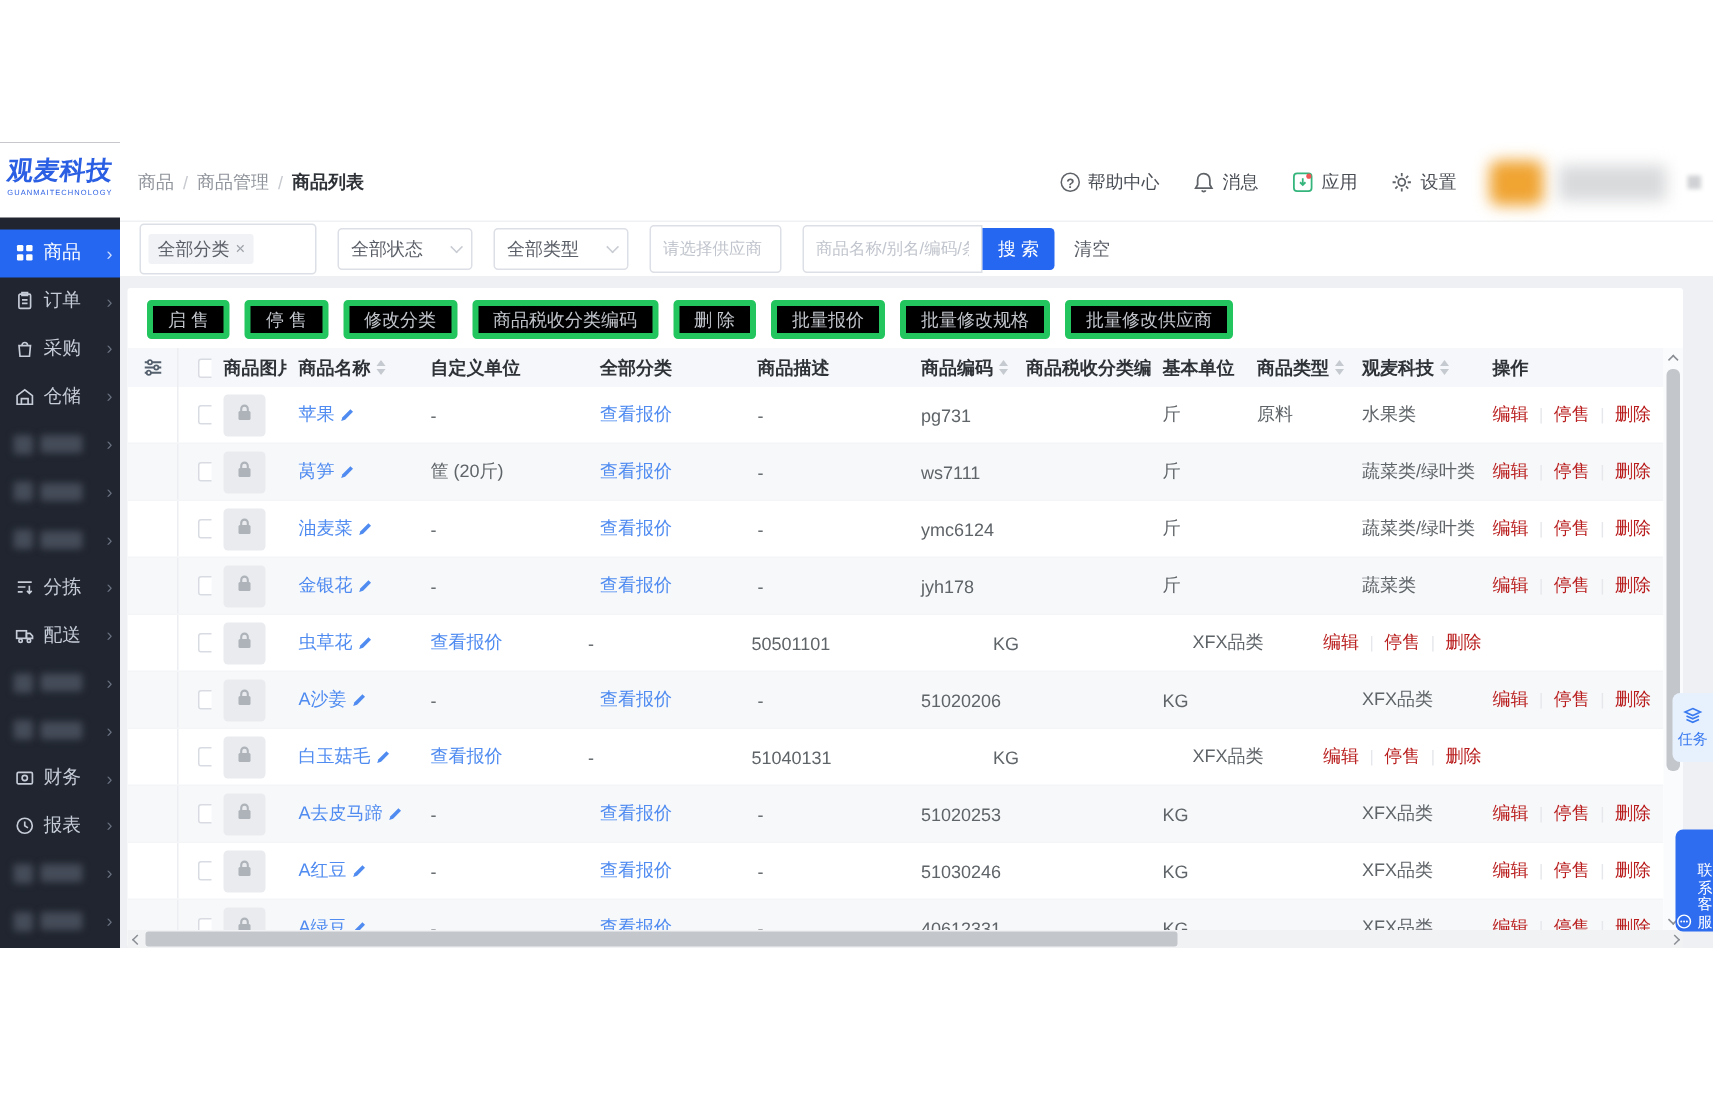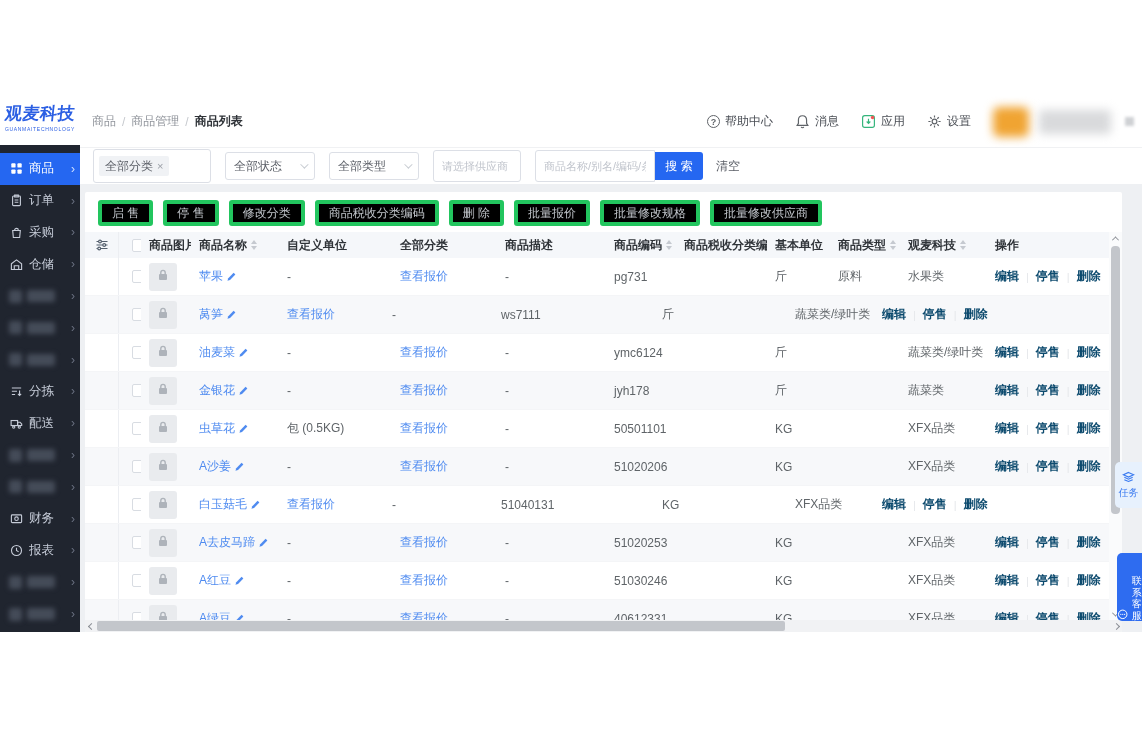--- a/index.html
+++ b/index.html
@@ -76,21 +76,21 @@
   .cb { width:13px; height:13px; border:1px solid #d8dce2; border-radius:2px; background:#fff; cursor:pointer; flex:none; }
   .sliders-icon svg { width:14px; height:14px; stroke:#55606e; fill:none; stroke-width:1.2; }
   .sort { display:inline-flex; flex-direction:column; gap:2px; margin-left:4px; cursor:pointer; }
   .s-up { width:0; height:0; border-left:3.5px solid transparent; border-right:3.5px solid transparent; border-bottom:4px solid #c5c9d0; }
   .s-dn { width:0; height:0; border-left:3.5px solid transparent; border-right:3.5px solid transparent; border-top:4px solid #c5c9d0; }
   .img-ph { width:28px; height:28px; background:#e9ebee; border-radius:3px; display:flex; align-items:center; justify-content:center; }
   .img-ph svg { width:14px; height:14px; }
   .link { color:#4f8bf0; cursor:pointer; text-decoration:none; }
   .pencil { margin-left:3px; display:inline-flex; cursor:pointer; }
   .pencil svg { width:11px; height:11px; }
-  .op-link { color:#0c4a6e; cursor:pointer;font-weight:bold; }
+  .op-link { color:#b91c1c; cursor:pointer; }
   .op-sep { color:#e5e7ea; margin:0 7px; font-size:11px; }
 
   
   .hbar { position:absolute; left:0; bottom:0; width:1037px; height:12px; background:#f1f2f4; display:flex; align-items:center; }
   .harrow { width:12px; height:12px; display:flex; align-items:center; justify-content:center; background:#f1f2f4; cursor:pointer; flex:none; }
   .htrack { position:relative; flex:1; height:12px; }
   .hthumb { position:absolute; left:0; top:1px; width:688px; height:10px; background:#c3c6cb; border-radius:2px; cursor:grab; }
   .vbar { position:absolute; right:0; top:40px; width:13px; height:388px; background:#fafbfc; display:flex; flex-direction:column; align-items:center; }
   .varrow { width:13px; height:12px; display:flex; align-items:center; justify-content:center; cursor:pointer; flex:none; }
   .vtrack { position:relative; flex:1; width:13px; }
@@ -440,20 +440,21 @@
                 </span>
               </div>
               <div class="cell" style="width:88px">
                 <a class="link">莴笋</a>
                 <span class="pencil">
                   <svg viewBox="0 0 12 12">
                     <path d="M1.6 10.6l.9-2.8L8.3 2l1.9 1.9-5.8 5.8z" fill="#4f8bf0"></path>
                   </svg>
                 </span>
               </div>
+              <div class="cell" style="width:113px">筐 (20斤)</div>
               <div class="cell" style="width:105px">
                 <a class="link">查看报价</a>
               </div>
               <div class="cell" style="width:109px">-</div>
               <div class="cell" style="width:70px">ws7111</div>
               <div class="cell" style="width:91px"></div>
               <div class="cell" style="width:63px">斤</div>
               <div class="cell" style="width:70px"></div>
               <div class="cell" style="width:87px">蔬菜类/绿叶类</div>
               <div class="cell" style="width:122px">
@@ -556,21 +557,20 @@
                 </span>
               </div>
               <div class="cell" style="width:88px">
                 <a class="link">虫草花</a>
                 <span class="pencil">
                   <svg viewBox="0 0 12 12">
                     <path d="M1.6 10.6l.9-2.8L8.3 2l1.9 1.9-5.8 5.8z" fill="#4f8bf0"></path>
                   </svg>
                 </span>
               </div>
-              <div class="cell" style="width:113px">包 (0.5KG)</div>
               <div class="cell" style="width:105px">
                 <a class="link">查看报价</a>
               </div>
               <div class="cell" style="width:109px">-</div>
               <div class="cell" style="width:70px">50501101</div>
               <div class="cell" style="width:91px"></div>
               <div class="cell" style="width:63px">KG</div>
               <div class="cell" style="width:70px"></div>
               <div class="cell" style="width:87px">XFX品类</div>
               <div class="cell" style="width:122px">

